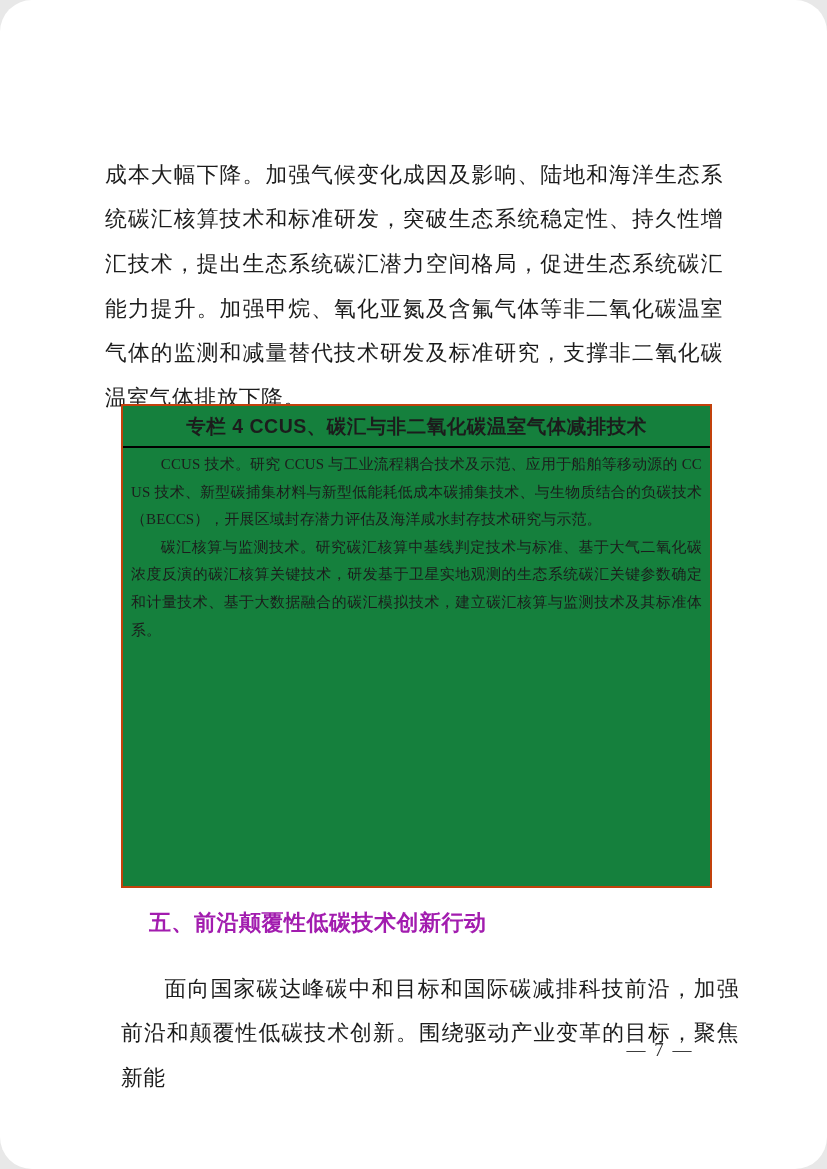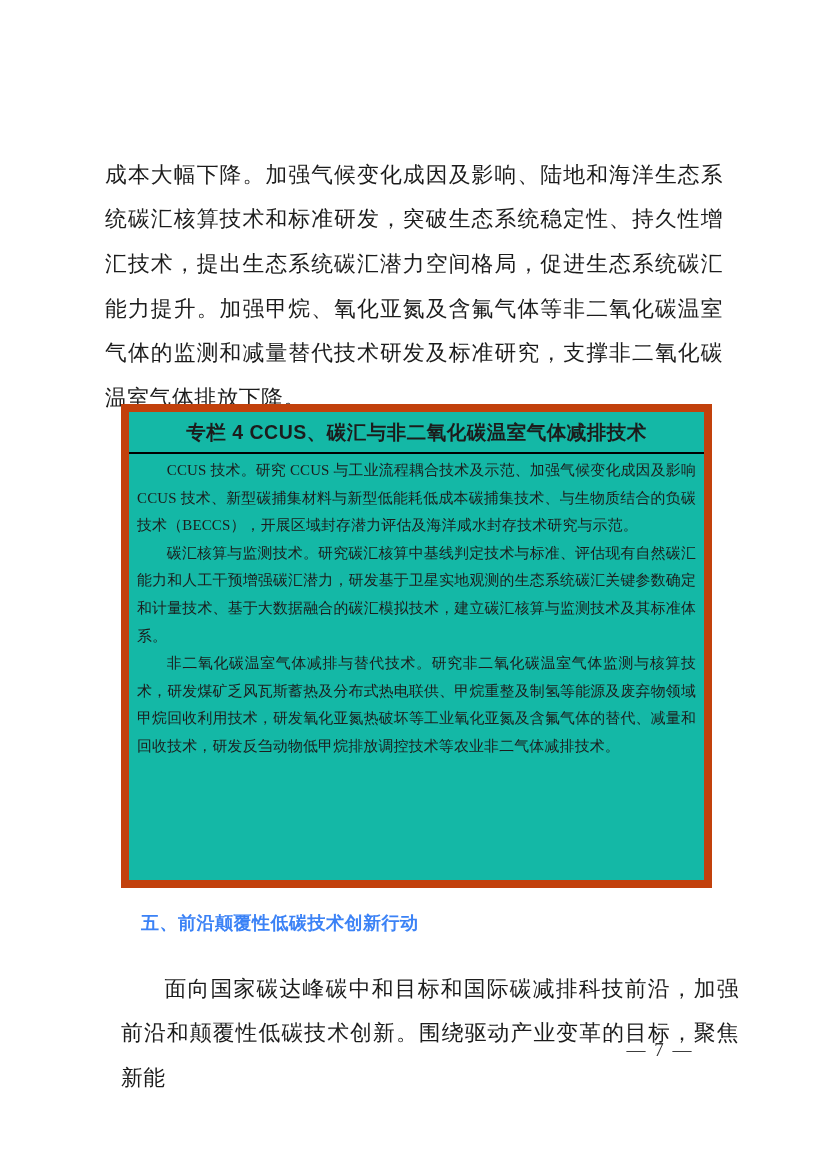--- a/index.html
+++ b/index.html
@@ -9,20 +9,21 @@
   }
   .page {
     position: relative;
     width: 827px;
     height: 1169px;
     margin: 0 auto;
     background: #ffffff;
     overflow: hidden;
     color: #1c1c1c;
     font-family: "Liberation Serif", "DejaVu Serif", serif;
+    border-radius: 32px;
   }
   
   .body-text {
     position: absolute;
     left: 105px;
     width: 618px;
     font-size: 21.8px;
     line-height: 44.6px;
     text-align: justify;
     text-justify: inter-character;
@@ -32,23 +33,23 @@
   #para1 { top: 131px; }
   #para2 { top: 945px; text-indent: 2em; margin-left: 16px; }
 
   
   .callout {
     position: absolute;
     left: 121px;
     top: 404px;
     width: 591px;
     height: 484px;
-    border: 8px solid #c2410c;
+    border: 2px solid #c2410c;
     box-sizing: border-box;
-    background: #14b8a6;
+    background: #15803d;
   }
   .callout-title {
     height: 40px;
     line-height: 40px;
     text-align: center;
     font-family: "Liberation Sans", "DejaVu Sans", sans-serif;
     font-weight: bold;
     font-size: 19.5px;
     border-bottom: 2px solid #000000;
     letter-spacing: 0.5px;
@@ -69,23 +70,23 @@
 
   
   .section-heading {
     position: absolute;
     left: 105px;
     top: 906px;
     width: 618px;
     text-indent: 2em;
     font-family: "Liberation Sans", "DejaVu Sans", sans-serif;
     font-weight: bold;
-    font-size: 18px;
+    font-size: 22px;
     line-height: 34px;
-    color: #3b82f6;
+    color: #a21caf;
     letter-spacing: 0.5px;
   }
 
   
   .page-number {
     position: absolute;
     top: 1038px;
     left: 600px;
     width: 120px;
     text-align: center;
@@ -98,23 +99,22 @@
 </head>
 <body>
 
 <div class="page">
 
   <p class="body-text" id="para1">成本大幅下降。加强气候变化成因及影响、陆地和海洋生态系统碳汇核算技术和标准研发，突破生态系统稳定性、持久性增汇技术，提出生态系统碳汇潜力空间格局，促进生态系统碳汇能力提升。加强甲烷、氧化亚氮及含氟气体等非二氧化碳温室气体的监测和减量替代技术研发及标准研究，支撑非二氧化碳温室气体排放下降。</p>
 
   <div class="callout">
     <div class="callout-title">专栏 4 CCUS、碳汇与非二氧化碳温室气体减排技术</div>
     <div class="callout-body">
-      <p>CCUS 技术。研究 CCUS 与工业流程耦合技术及示范、加强气候变化成因及影响 CCUS 技术、新型碳捕集材料与新型低能耗低成本碳捕集技术、与生物质结合的负碳技术（BECCS），开展区域封存潜力评估及海洋咸水封存技术研究与示范。</p>
-      <p>碳汇核算与监测技术。研究碳汇核算中基线判定技术与标准、评估现有自然碳汇能力和人工干预增强碳汇潜力，研发基于卫星实地观测的生态系统碳汇关键参数确定和计量技术、基于大数据融合的碳汇模拟技术，建立碳汇核算与监测技术及其标准体系。</p>
-      <p>非二氧化碳温室气体减排与替代技术。研究非二氧化碳温室气体监测与核算技术，研发煤矿乏风瓦斯蓄热及分布式热电联供、甲烷重整及制氢等能源及废弃物领域甲烷回收利用技术，研发氧化亚氮热破坏等工业氧化亚氮及含氟气体的替代、减量和回收技术，研发反刍动物低甲烷排放调控技术等农业非二气体减排技术。</p>
+      <p>CCUS 技术。研究 CCUS 与工业流程耦合技术及示范、应用于船舶等移动源的 CCUS 技术、新型碳捕集材料与新型低能耗低成本碳捕集技术、与生物质结合的负碳技术（BECCS），开展区域封存潜力评估及海洋咸水封存技术研究与示范。</p>
+      <p>碳汇核算与监测技术。研究碳汇核算中基线判定技术与标准、基于大气二氧化碳浓度反演的碳汇核算关键技术，研发基于卫星实地观测的生态系统碳汇关键参数确定和计量技术、基于大数据融合的碳汇模拟技术，建立碳汇核算与监测技术及其标准体系。</p>
     </div>
   </div>
 
   <div class="section-heading">五、前沿颠覆性低碳技术创新行动</div>
 
   <p class="body-text" id="para2">面向国家碳达峰碳中和目标和国际碳减排科技前沿，加强前沿和颠覆性低碳技术创新。围绕驱动产业变革的目标，聚焦新能</p>
 
   <div class="page-number">— 7 —</div>
 
 </div>

